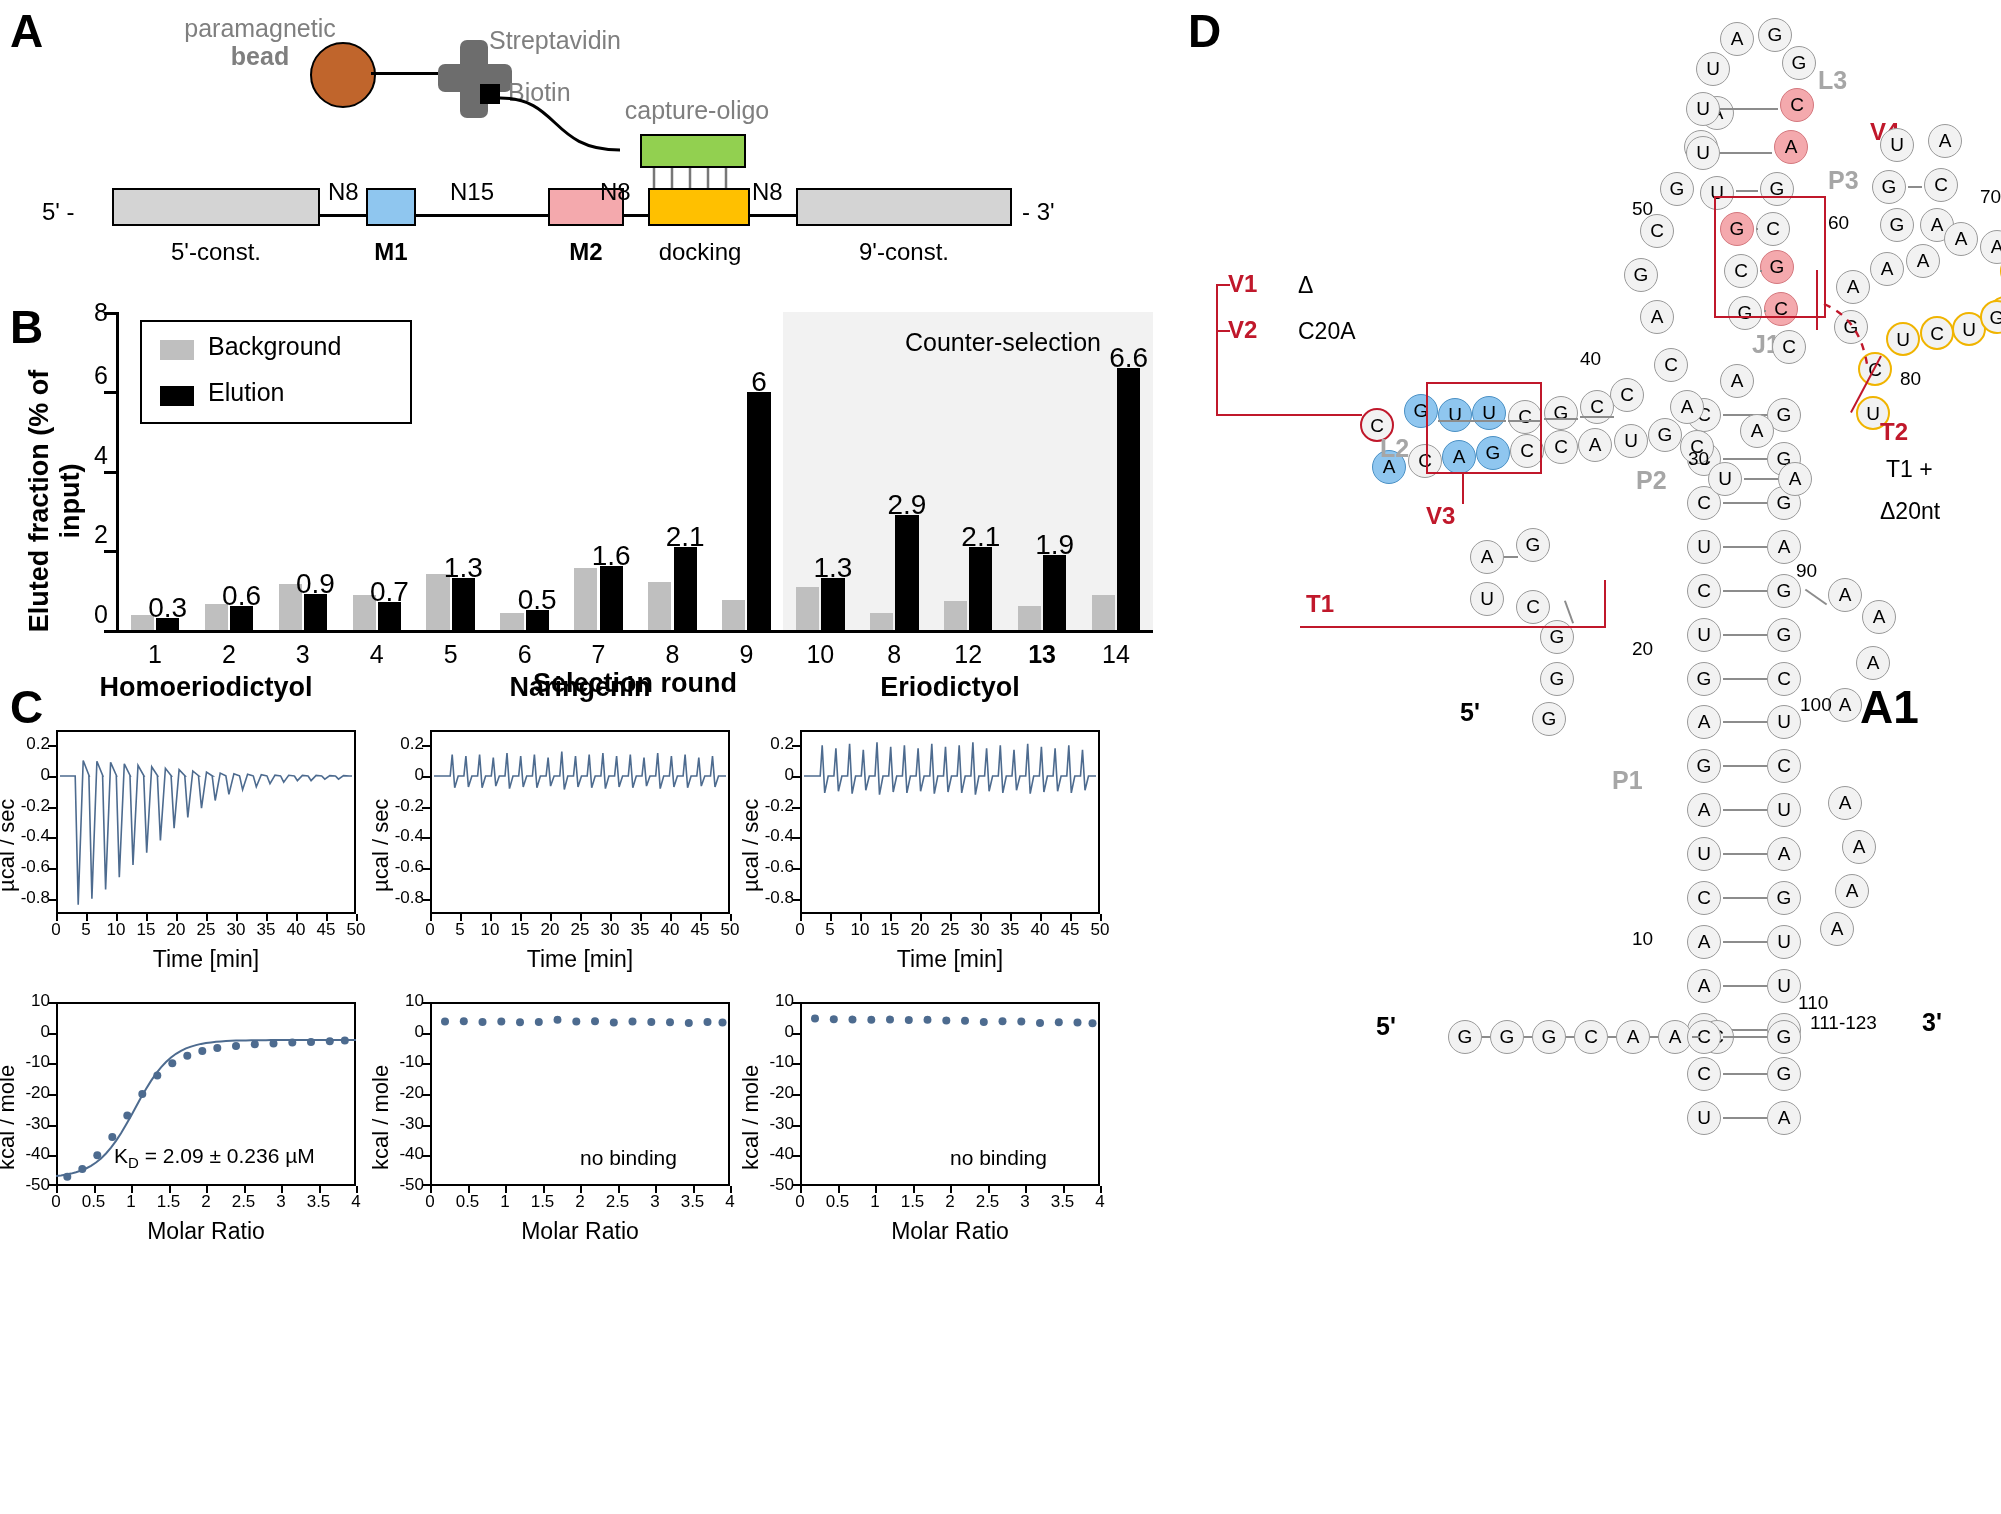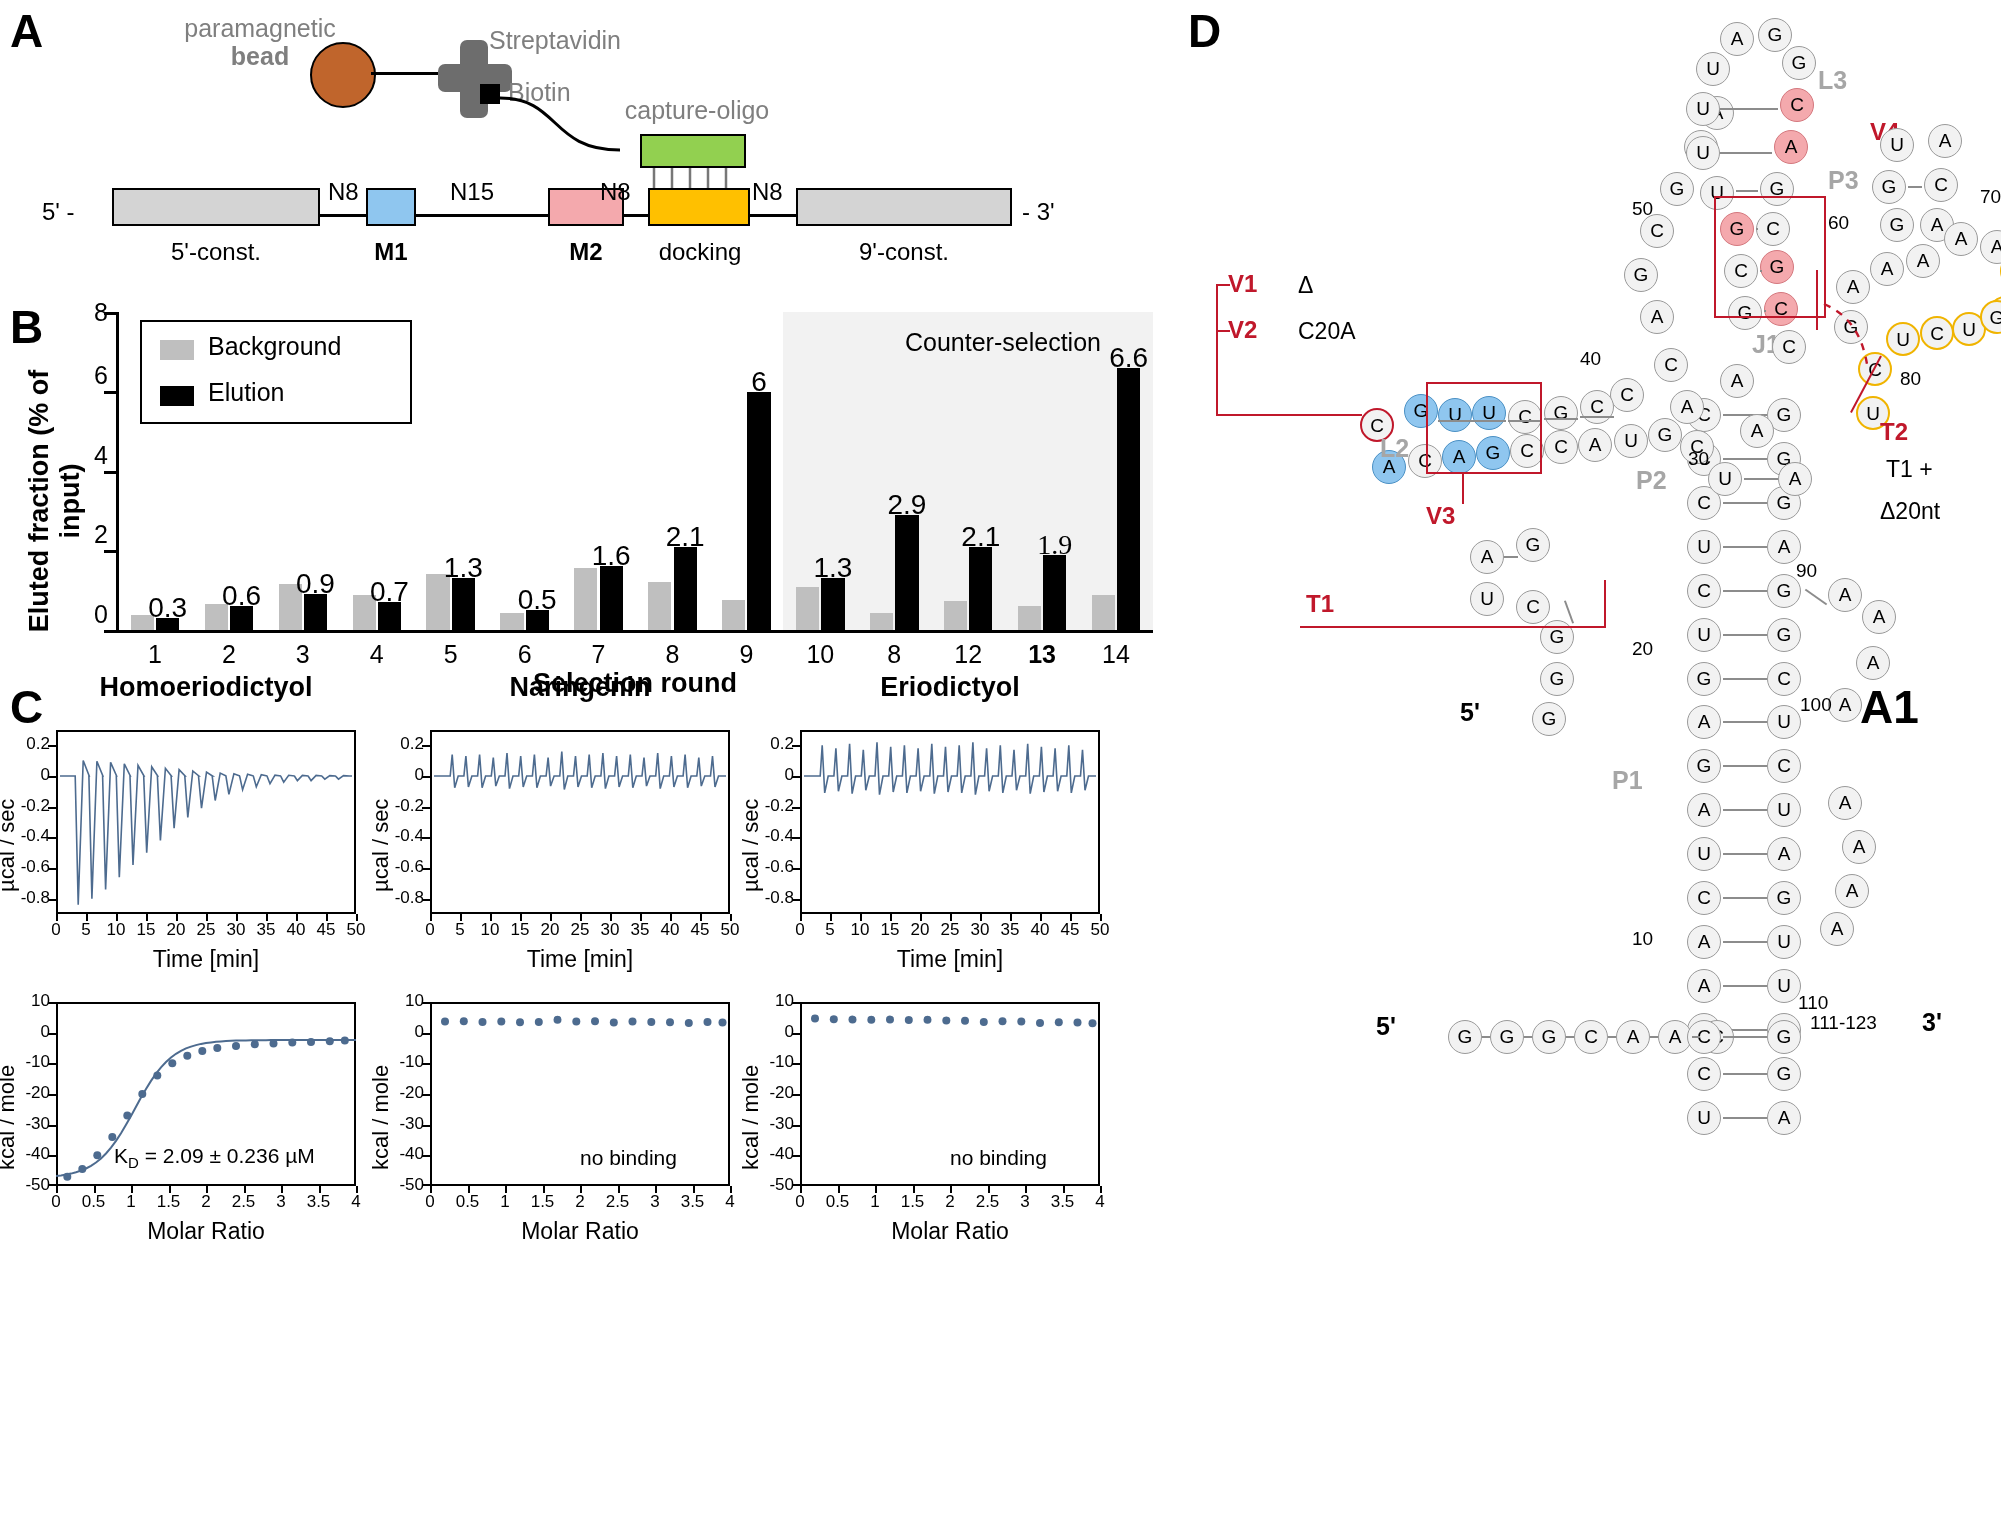--- a/index.html
+++ b/index.html
@@ -198,21 +198,21 @@
       <div class="bar bar-bg" style="left:870.0px;top:312.5px;width:23.3px;height:17.5px;"></div>
       <div class="bar bar-el" style="left:895.3px;top:214.7px;width:23.3px;height:115.3px;"></div>
       <div class="bar-val" style="left:883.3px;top:188.7px;width:47.3px;">2.9</div>
       <div class="tick-lbl" style="left:864.3px;top:340px;width:60px;">8</div>
       <div class="bar bar-bg" style="left:943.9px;top:301.4px;width:23.3px;height:28.6px;"></div>
       <div class="bar bar-el" style="left:969.2px;top:246.5px;width:23.3px;height:83.5px;"></div>
       <div class="bar-val" style="left:957.2px;top:220.5px;width:47.3px;">2.1</div>
       <div class="tick-lbl" style="left:938.2px;top:340px;width:60px;">12</div>
       <div class="bar bar-bg" style="left:1017.8px;top:306.1px;width:23.3px;height:23.8px;"></div>
       <div class="bar bar-el" style="left:1043.1px;top:254.5px;width:23.3px;height:75.5px;"></div>
-      <div class="bar-val" style="left:1031.1px;top:228.5px;width:47.3px;font-family:Liberation Serif, serif;">1.9</div>
+      <div class="bar-val" style="left:1031.1px;top:228.5px;width:47.3px;">1.9</div>
       <div class="tick-lbl" style="left:1012.1px;top:340px;width:60px;font-weight:bold;">13</div>
       <div class="bar bar-bg" style="left:1091.7px;top:295.4px;width:23.3px;height:34.6px;"></div>
       <div class="bar bar-el" style="left:1117.0px;top:67.7px;width:23.3px;height:262.3px;"></div>
       <div class="bar-val" style="left:1105.0px;top:41.7px;width:47.3px;">6.6</div>
       <div class="tick-lbl" style="left:1086.0px;top:340px;width:60px;">14</div>
     </div>
 </div>
 
 <div id="panelC">
   <div class="panel-letter" style="left:10px;top:8px;">C</div>

